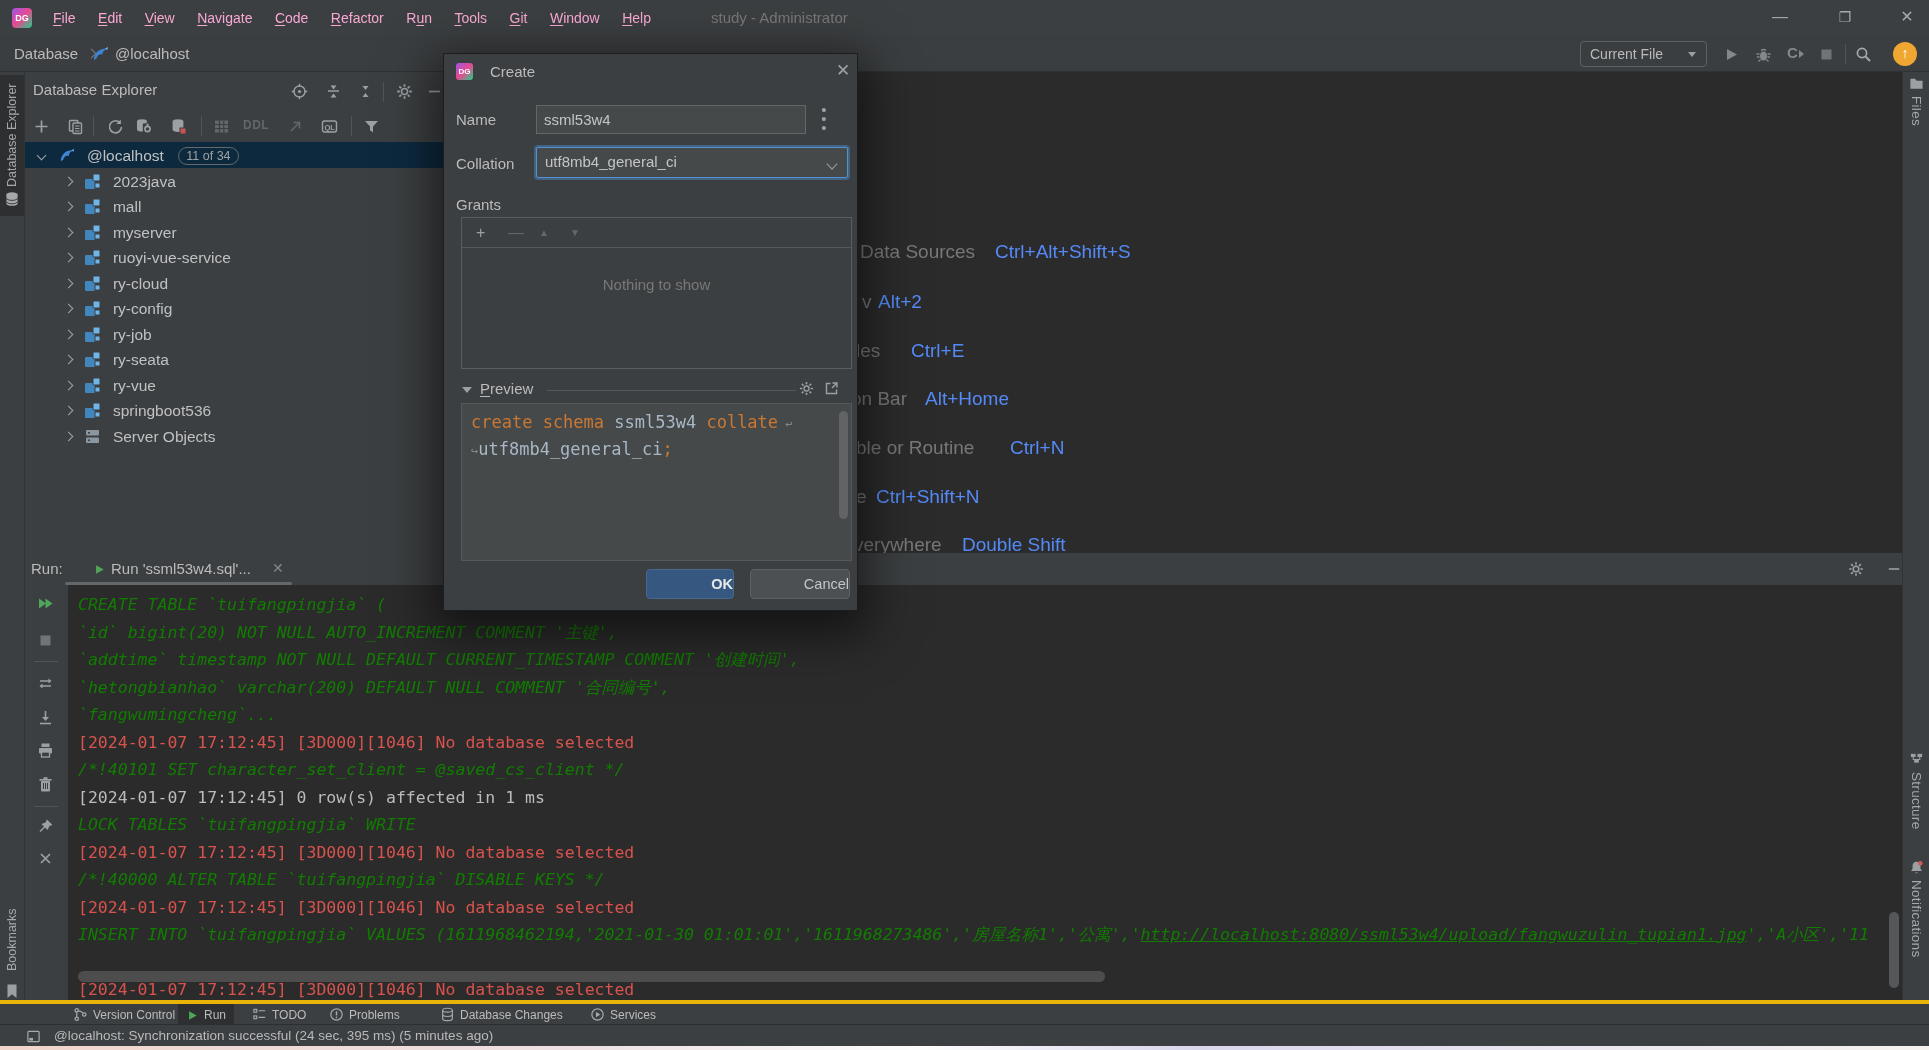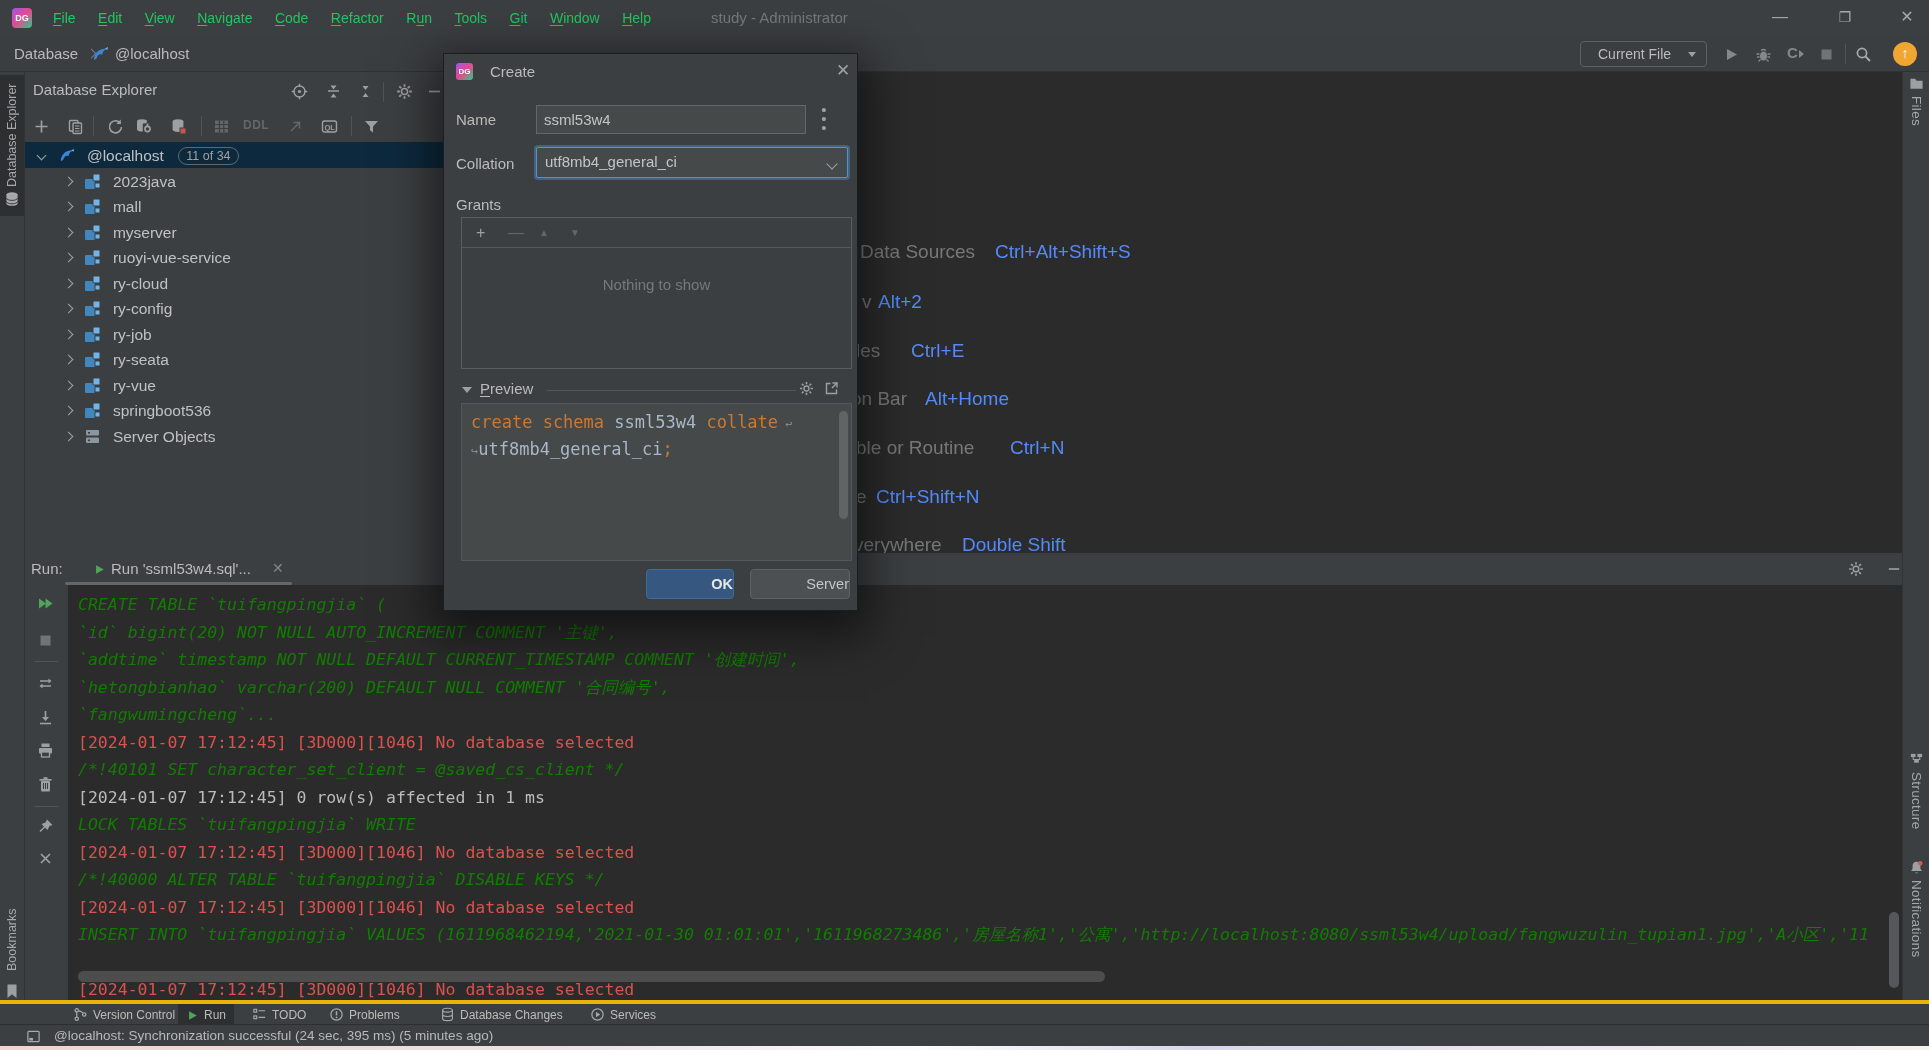--- a/index.html
+++ b/index.html
@@ -2,30 +2,30 @@
 <html><head>
 <meta charset="utf-8">
 <style>
 *{margin:0;padding:0;box-sizing:border-box}
 html,body{width:1929px;height:1050px;background:#3c3f41;font-family:"Liberation Sans",sans-serif;color:#bbbbbb;overflow:hidden;position:relative}
 .abs{position:absolute}
 svg{display:block}
 
 #menubar{left:0;top:0;width:1929px;height:36px;background:#3c3f41}
 #menu-items{position:absolute;left:44px;top:0;height:36px;white-space:nowrap}
-.menu-item{display:inline-block;padding:0 9px;line-height:36px;font-size:14px;color:#22c55e}
+.menu-item{display:inline-block;padding:0 9px;line-height:36px;font-size:14px;color:#f9a8d4}
 .mn{text-decoration:underline;text-underline-offset:2px}
 #app-logo{left:12px;top:8px;width:20px;height:20px;border-radius:4px;background:linear-gradient(135deg,#9b57e8 0%,#e8498f 50%,#1fd08a 100%);text-align:center;font-size:9px;font-weight:bold;color:#fff;line-height:20px;letter-spacing:0}
 #win-title{left:711px;top:0;line-height:36px;font-size:15px;color:#787878}
 .winbtn{top:0;width:46px;height:36px;text-align:center;line-height:34px;font-size:16px;color:#a6a8aa}
 
 #navbar{left:0;top:36px;width:1929px;height:36px;background:#3b3e40;border-bottom:1px solid #2f3233}
 .crumb{font-size:15px;color:#bbbbbb;line-height:36px}
 .chev-sep{display:inline-block;width:7px;height:7px;border-right:1.6px solid #787c7e;border-bottom:1.6px solid #787c7e;transform:rotate(-45deg);margin:0 8px 1px 8px}
-#current-file{left:1580px;top:5px;width:127px;height:26px;border:1px solid #5e6163;border-radius:4px;font-size:14px;color:#bbbbbb;line-height:24px;padding-left:17px}
+#current-file{left:1580px;top:5px;width:127px;height:26px;border:1px solid #5e6163;border-radius:4px;font-size:14px;color:#bbbbbb;line-height:24px;padding-left:9px}
 #current-file .dd{position:absolute;right:10px;top:10px;width:0;height:0;border-left:4.5px solid transparent;border-right:4.5px solid transparent;border-top:5px solid #9da0a2}
 .tb-ico{top:10px;width:17px;height:17px}
 #update-badge{left:1893px;top:6px;width:24px;height:24px;border-radius:50%;background:#f0a732;color:#fff;text-align:center;line-height:23px;font-size:14px;font-weight:bold}
 .vdiv{top:8px;width:1px;height:20px;background:#505456}
 
 #left-strip{left:0;top:72px;width:25px;height:928px;background:#3c3f41;border-right:1px solid #313436}
 .striptab{left:0;width:24px;text-align:center}
 .vtext-up{writing-mode:vertical-rl;transform:rotate(180deg);font-size:12.5px;color:#a6a9ab;letter-spacing:0}
 .vtext-dn{writing-mode:vertical-rl;font-size:13.5px;color:#a6a9ab;letter-spacing:.3px}
 #dbexp-tab{top:3px;height:141px;background:#2d2f30}
@@ -58,21 +58,21 @@
 #run-tab-close{position:absolute;left:185px;top:0;line-height:31px;font-size:14px;color:#84888a}
 #run-tab-underline{left:40px;top:29px;width:227px;height:3px;background:#64676a;border-radius:2px}
 #run-strip{left:0;top:32px;width:43px;height:415px;background:#3c3f41}
 .rico{left:12px;width:17px;height:17px}
 .rdiv{left:9px;width:24px;height:1px;background:#515456}
 #console{left:43px;top:32px;width:1834px;height:415px;background:#2b2b2b;overflow:hidden;padding:6px 16px 0 10px}
 .cl{font-family:"DejaVu Sans Mono",monospace;font-size:16.5px;line-height:27.5px;white-space:pre}
 .stmt{color:#117d00;font-style:italic}
 .err{color:#d8534e}
 .info{color:#bbbbbb}
-.clink{}
+.clink{text-decoration:underline}
 #hscroll{left:53px;top:418px;width:1027px;height:11px;background:#4d4d4d;border-radius:6px}
 #vscroll{left:1864px;top:359px;width:10px;height:76px;background:#54585a;border-radius:5px}
 
 #toolbar-bottom{left:0;top:1000px;width:1929px;height:24px;background:#3c3f41;border-top:4px solid #eab308}
 .twb{position:absolute;top:0;height:23px;line-height:23px;font-size:12px;color:#bbbbbb;white-space:nowrap}
 .twb .bico{display:inline-block;vertical-align:-3px;margin-right:5px}
 #twb-run{background:#2d2f30;padding:0 8px;border-radius:0}
 #statusbar{left:0;top:1024px;width:1929px;height:22px;background:#3c3f41;border-top:1px solid #2c2e2f}
 #status-msg{position:absolute;left:54px;top:0;line-height:22px;font-size:13.5px;color:#b7b9bb}
 #sliver{left:0;top:1046px;width:1929px;height:4px;background:linear-gradient(90deg,#f0d4ca,#eee0e3 30%,#fdfdfd 48%,#d9d5ec 62%,#e9e3f0 78%,#f6f2ee)}
@@ -676,14 +676,14 @@
         <use href="#i-expand"></use>
       </svg>
   </div>
   <div class="abs" id="preview-box">
     <div class="pv-code" style="top:5px"><span class="kw">create schema </span><span class="idt">ssml53w4 </span><span class="kw">collate</span><span class="wrapg"> ↩</span></div>
     <div class="pv-code" style="top:32px"><span class="wrapg">↪</span><span class="idt">utf8mb4_general_ci</span><span class="kw">;</span></div>
     <div id="pv-scroll"></div>
   </div>
 
   <div class="dlg-btn" id="btn-ok">OK</div>
-  <div class="dlg-btn" id="btn-cancel">Server</div>
+  <div class="dlg-btn" id="btn-cancel">Cancel</div>
 </div>
 
 </body></html>

